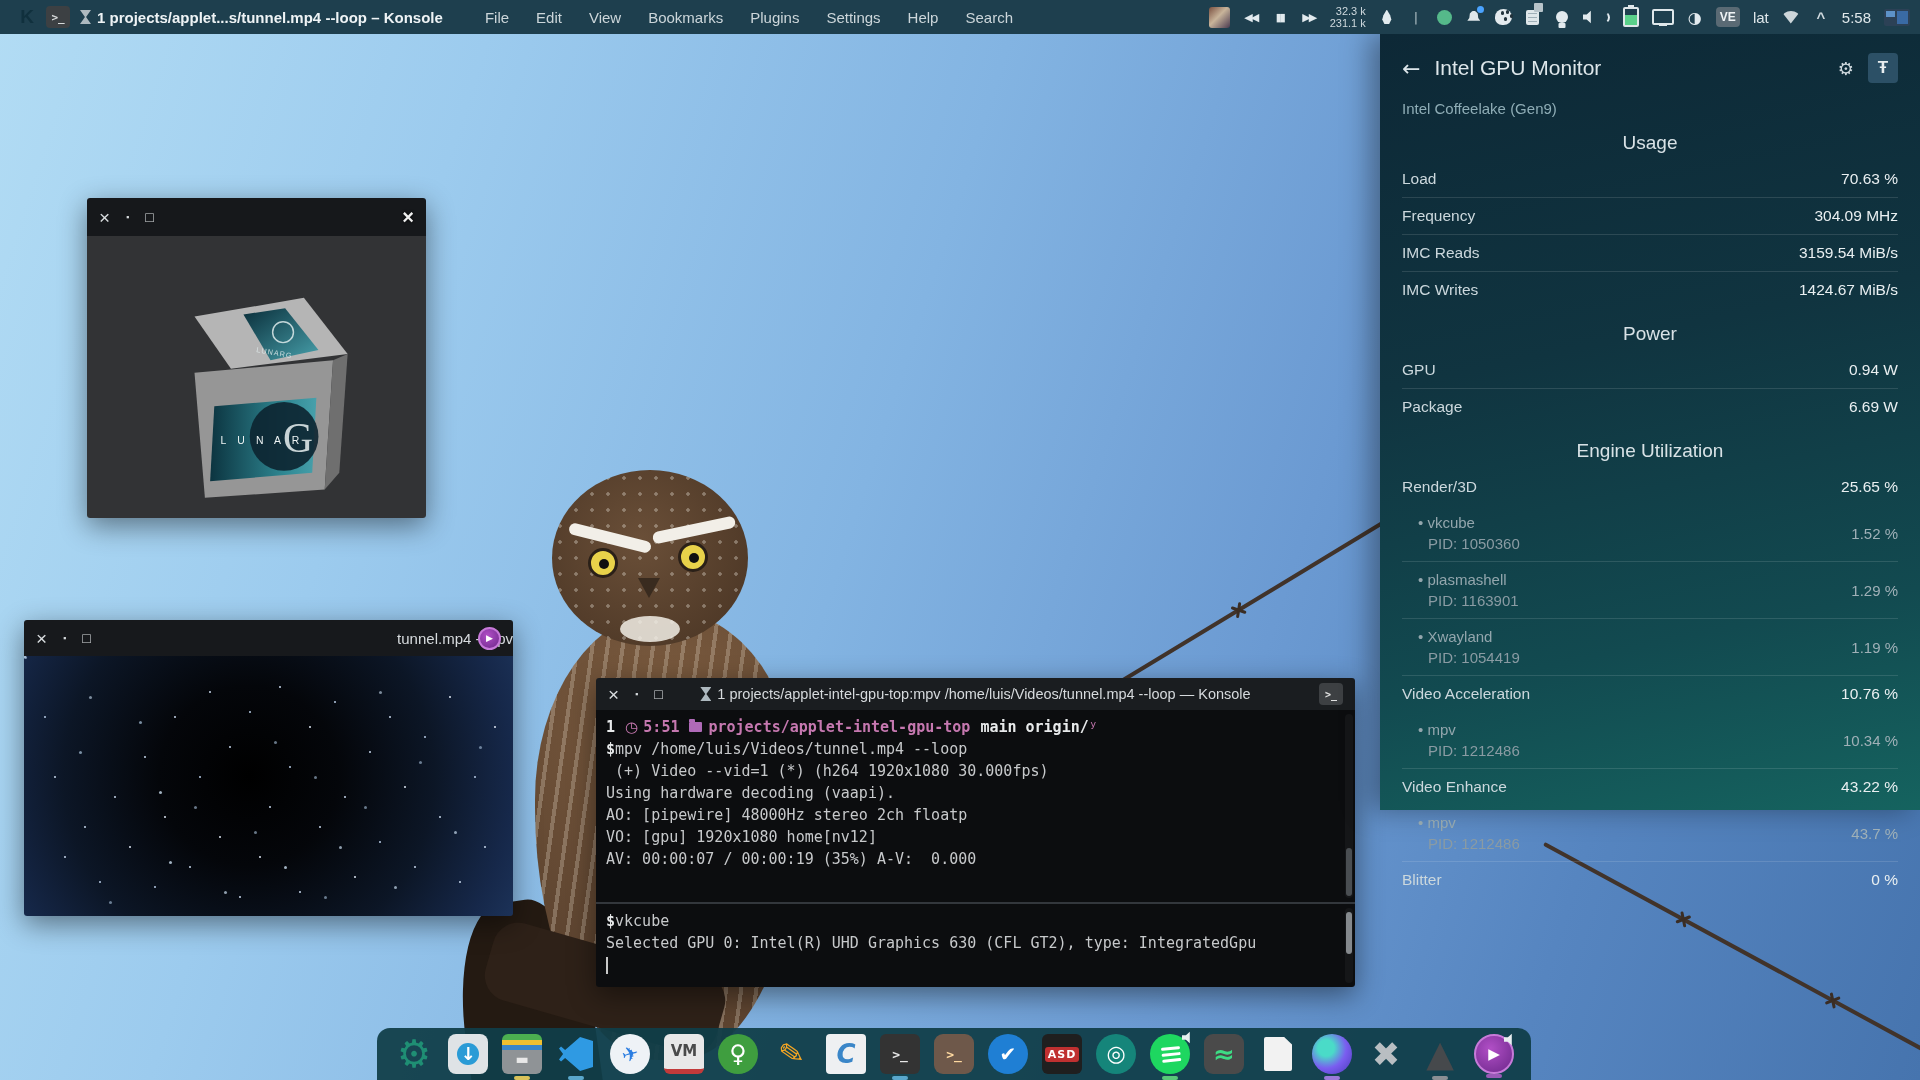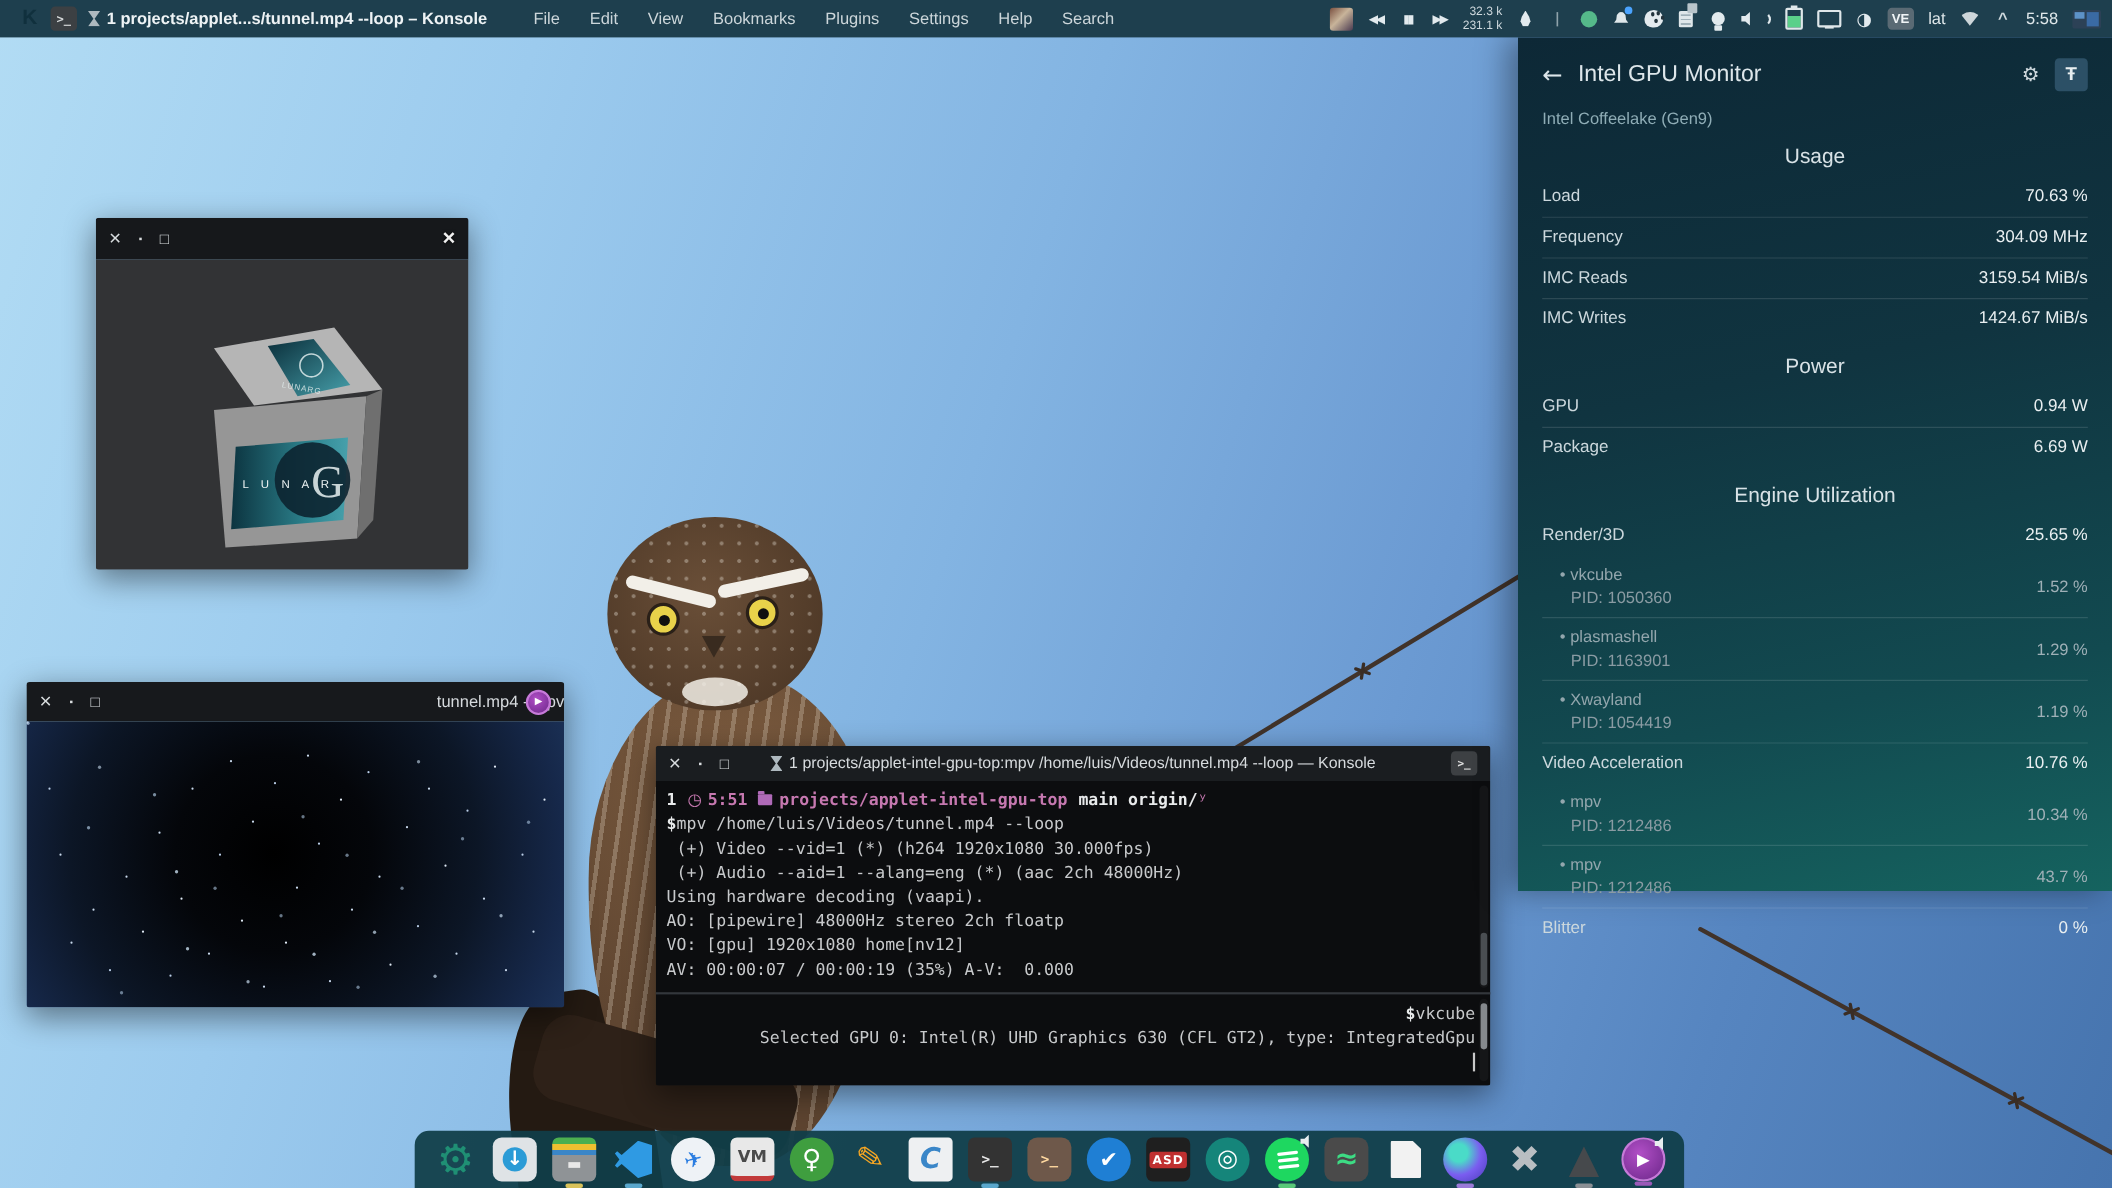--- a/index.html
+++ b/index.html
@@ -165,21 +165,21 @@
   
   #konsole-win{left:596px;top:678px;width:759px;height:309px;z-index:14;}
   #konsole-win .winbar{height:32px;background:#1a1d20;font-size:14.5px;}
   .k-title-center{position:absolute;left:0;right:0;display:flex;align-items:center;justify-content:center;pointer-events:none;}
   .k-appicon{margin-left:auto;width:24px;height:22px;background:#3d4043;border-radius:4px;color:#e0e0e0;
     font-family:"DejaVu Sans Mono",monospace;font-size:10px;font-weight:bold;display:flex;align-items:center;justify-content:center;z-index:1;}
   #term{position:relative;height:277px;background:#0c0d0f;font-family:"DejaVu Sans Mono",monospace;
     font-size:15px;line-height:22px;color:#c7c9cb;}
   #pane1{position:absolute;left:0;top:0;right:0;height:212px;padding:6px 14px 0 10px;overflow:hidden;}
   #pane-divider{position:absolute;left:0;top:192px;right:0;height:2px;background:#33373c;}
-  #pane2{position:absolute;left:0;top:194px;right:0;bottom:0;padding:6px 14px 0 10px;text-align:right;}
+  #pane2{position:absolute;left:0;top:194px;right:0;bottom:0;padding:6px 14px 0 10px;}
   .tl{white-space:pre;}
   .t-prompt{font-weight:bold;color:#e8eaeb;}
   .p-idx{color:#e8eaeb;}
   .p-time{color:#c678b0;margin-left:10px;}
   .p-time::before{content:"◷ ";font-family:"DejaVu Sans",sans-serif;}
   .p-cwd{color:#c678b0;margin-left:10px;}
   .foldericon{display:inline-block;width:13px;height:10px;background:#b06ab8;border-radius:1px;margin-right:6px;position:relative;}
   .foldericon::before{content:"";position:absolute;left:0;top:-3px;width:6px;height:3px;background:#b06ab8;border-radius:1px 1px 0 0;}
   .p-git{color:#e8eaeb;margin-left:10px;}
   .p-suffix{color:#c678b0;font-weight:normal;}
@@ -386,20 +386,24 @@
           <span class="gl" data-name="metric-label">Video Acceleration</span>
           <span class="gv" data-name="metric-value">10.76 %</span>
         </div>
         <div class="gpu-subrow sep" data-name="gpu-process-row">
           <span class="ginfo">
             <span class="gname" data-name="process-name">mpv</span>
             <span class="gpid" data-name="process-pid">PID: 1212486</span>
           </span>
           <span class="gsv" data-name="process-value">10.34 %</span>
         </div>
+        <div class="gpu-row" data-name="gpu-metric-row">
+          <span class="gl" data-name="metric-label">Video Enhance</span>
+          <span class="gv" data-name="metric-value">43.22 %</span>
+        </div>
         <div class="gpu-subrow sep" data-name="gpu-process-row">
           <span class="ginfo">
             <span class="gname" data-name="process-name">mpv</span>
             <span class="gpid" data-name="process-pid">PID: 1212486</span>
           </span>
           <span class="gsv" data-name="process-value">43.7 %</span>
         </div>
         <div class="gpu-row" data-name="gpu-metric-row">
           <span class="gl" data-name="metric-label">Blitter</span>
           <span class="gv" data-name="metric-value">0 %</span>
@@ -464,21 +468,20 @@
       <span class="wbtn wb-min" data-name="minimize-icon">▪</span>
       <span class="wbtn wb-max" data-name="maximize-icon">□</span>
       <span class="k-appicon" data-name="konsole-app-icon">&gt;_</span>
     </div>
     <div id="term" data-name="terminal-content">
       <div id="pane1" data-name="terminal-pane-top">
 
       <div class="tl t-prompt" data-name="terminal-prompt-line"><span class="p-idx">1</span><span class="p-time" data-name="prompt-time">5:51</span><span class="p-cwd" data-name="prompt-cwd"><i class="foldericon" data-name="folder-icon"></i><span>projects/applet-intel-gpu-top</span></span><span class="p-git" data-name="prompt-git-branch">main origin/</span><span class="p-suffix">ʸ</span></div>
           <div class="tl t-cmd" data-name="terminal-command-line"><span class="dollar">$</span><span>mpv /home/luis/Videos/tunnel.mp4 --loop</span></div>
           <div class="tl t-out" data-name="terminal-output-line"> (+) Video --vid=1 (*) (h264 1920x1080 30.000fps)</div>
-          <div class="tl t-out" data-name="terminal-output-line"> (+) Audio --aid=1 --alang=eng (*) (aac 2ch 48000Hz)</div>
           <div class="tl t-out" data-name="terminal-output-line">Using hardware decoding (vaapi).</div>
           <div class="tl t-out" data-name="terminal-output-line">AO: [pipewire] 48000Hz stereo 2ch floatp</div>
           <div class="tl t-out" data-name="terminal-output-line">VO: [gpu] 1920x1080 home[nv12]</div>
           <div class="tl t-out" data-name="terminal-output-line">AV: 00:00:07 / 00:00:19 (35%) A-V:  0.000</div>
         </div>
       <div id="pane-divider" data-name="pane-divider"></div>
       <div id="pane2" data-name="terminal-pane-bottom">
 
       <div class="tl t-cmd" data-name="terminal-command-line"><span class="dollar">$</span><span>vkcube</span></div>
           <div class="tl t-out" data-name="terminal-output-line">Selected GPU 0: Intel(R) UHD Graphics 630 (CFL GT2), type: IntegratedGpu</div>

